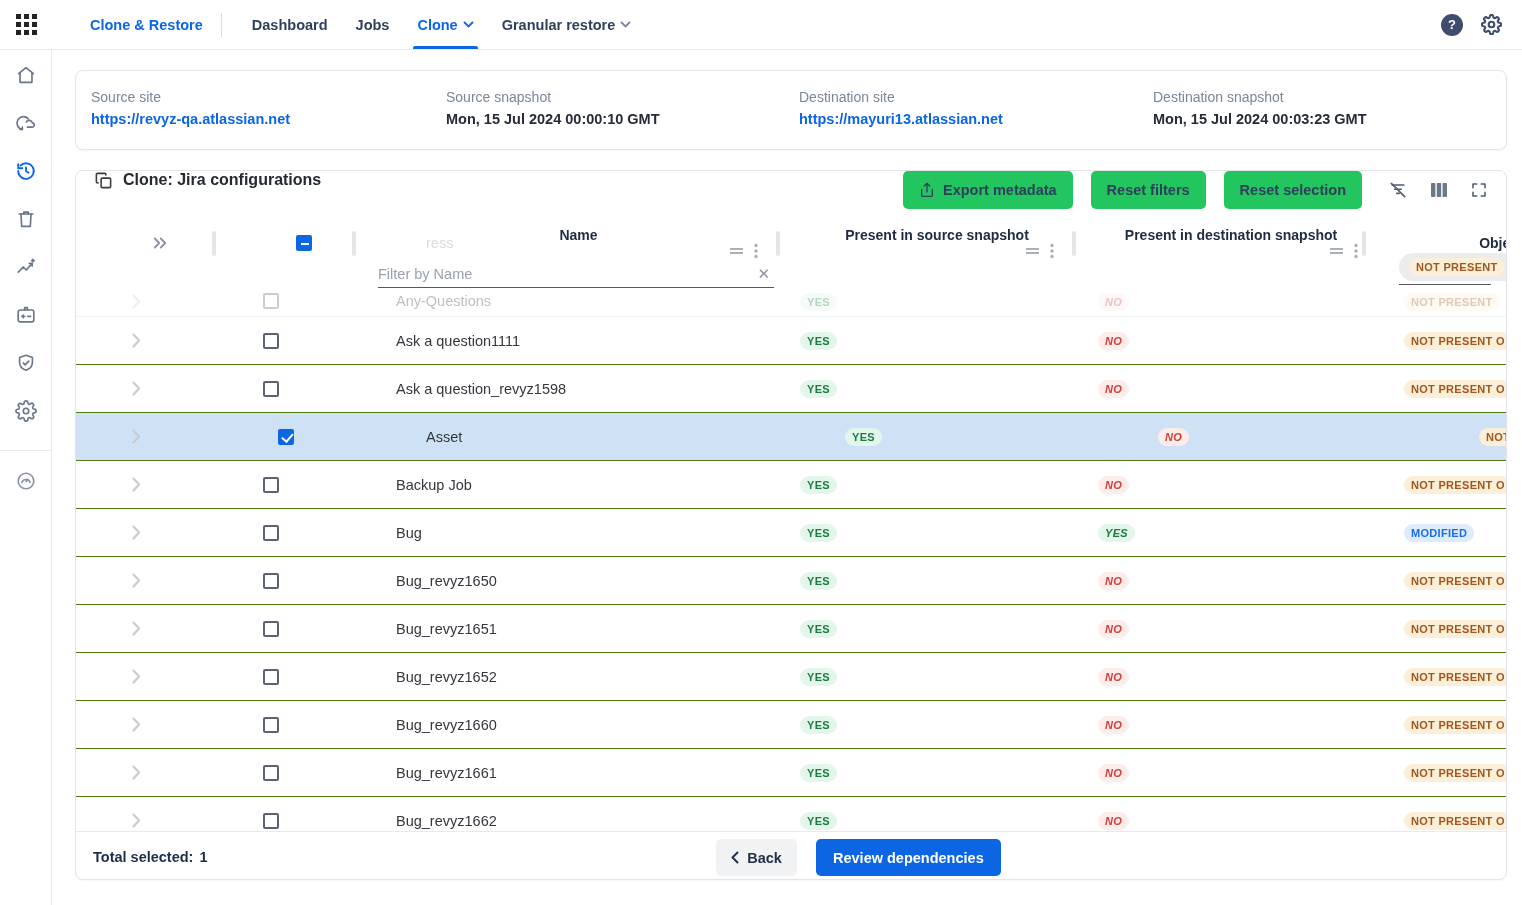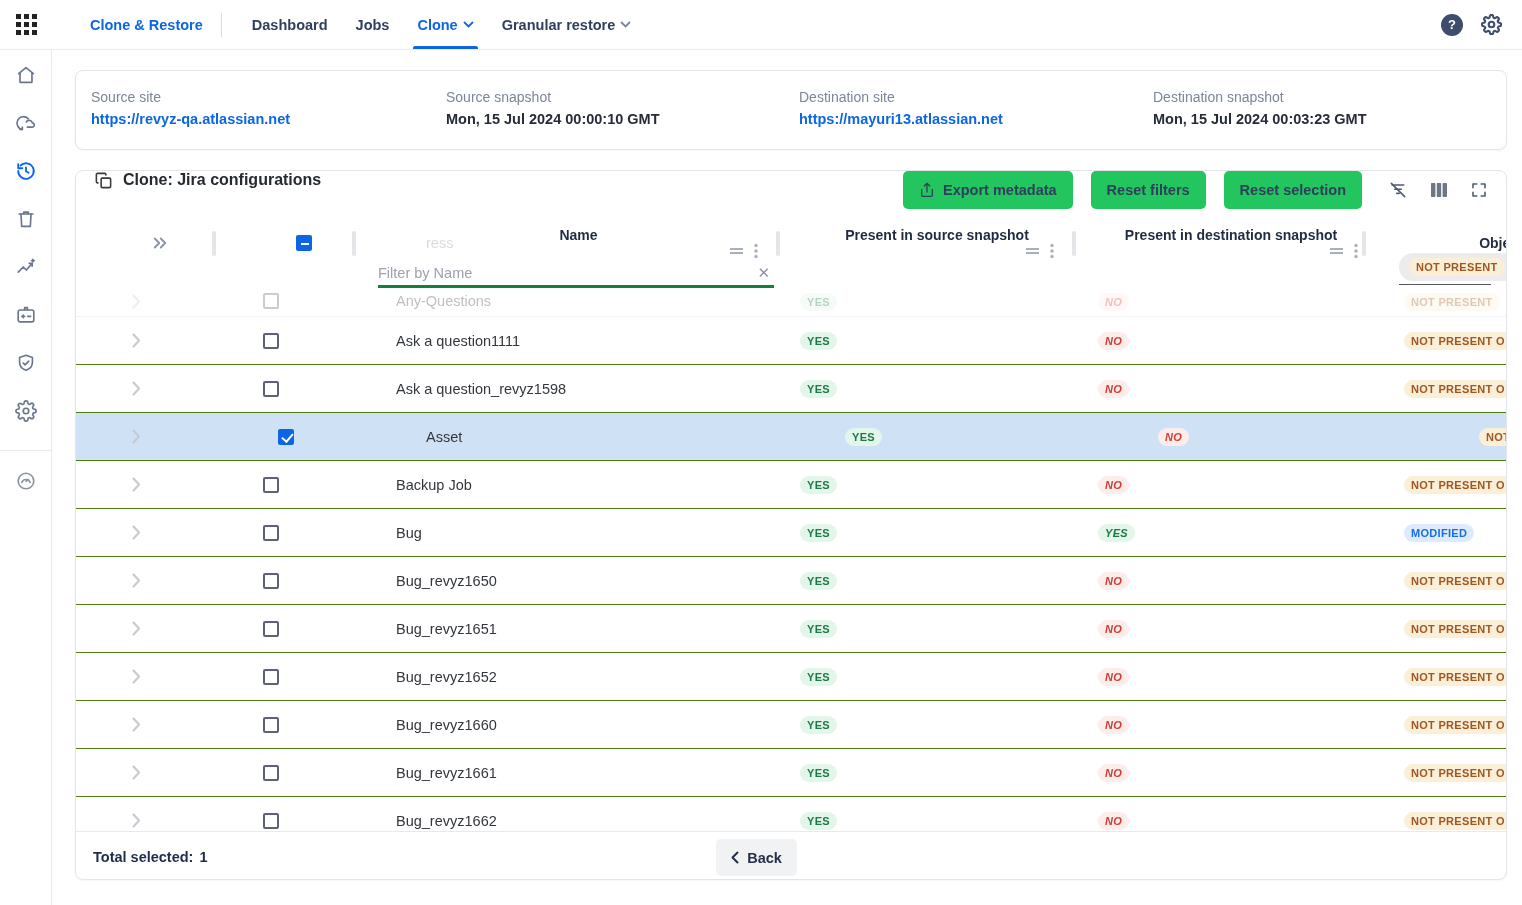--- a/index.html
+++ b/index.html
@@ -59,21 +59,21 @@
   .th-row1 { height:32px; position:relative; }
   .th-cell { font-size:14px; font-weight:700; color:#1F2B41; display:flex; align-items:center;flex-direction:column; }
   .th-c1 { padding-left:30px; } .th-c2 { padding-left:40px; }
   .th-c3 { padding-left:25px; } .th-c4 { padding-left:22px; }
   .th-c5 { padding-left:24px; } .th-c6 { padding-left:34px; }
   .col-tools { margin-left:auto; display:flex; align-items:center; gap:10px; color:#AAB0BA; }
   .col-tools.tight { margin-right:6px; } .col-tools.wide { margin-right:20px; }
   .sep { position:absolute; top:4px; width:4px; height:25px; border-radius:2px; background:#E3E5E9; }
   .th-row2 { height:32px; position:relative; }
   .filter-input-wrap { position:absolute; left:302px; top:2px; width:396px; height:27px;
-                       border-bottom:3px solid #15803d; display:flex; align-items:center; }
+                       border-bottom:1px solid #15803d; display:flex; align-items:center; }
   .filter-input { border:none; outline:none; width:100%; font-size:14.5px; font-family:inherit;
                   color:#333; background:transparent; }
   .filter-input::placeholder { color:#9AA2AE; }
   .filter-clear { color:#8C95A3; font-size:15px; cursor:pointer; padding:0 4px; }
   .chip-wrap { position:absolute; left:1323px; top:-6px; width:180px; }
   .chip { background:#ECECED; border-radius:14px; padding:5px 12px 5px 10px; display:inline-flex; cursor:pointer; }
   .chip-underline { margin-top:3px; width:92px; height:0; border-bottom:1.5px solid #55585E; }
   .ghost-frag { position:absolute; left:350px; top:8px; font-size:14.5px; color:#333; opacity:.18; }
 
   .ghost-row { height:26px; overflow:hidden; opacity:.32; border-bottom:1px solid #D9DBDE; }
@@ -552,14 +552,15 @@
   <div class="tfoot">
     <span class="total">
       <span>Total selected:</span><b>1</b>
     </span>
     <button class="btn-back">
       <svg width="8" height="13" viewBox="0 0 8 13" fill="none" stroke="#243049" stroke-width="2" stroke-linecap="round" stroke-linejoin="round">
           <path d="M6.5 1.5 1.5 6.5l5 5"></path>
         </svg>
       <span>Back</span>
     </button>
+    <button class="btn-review">Review dependencies</button>
   </div>
 </div>
 
 </body></html>

